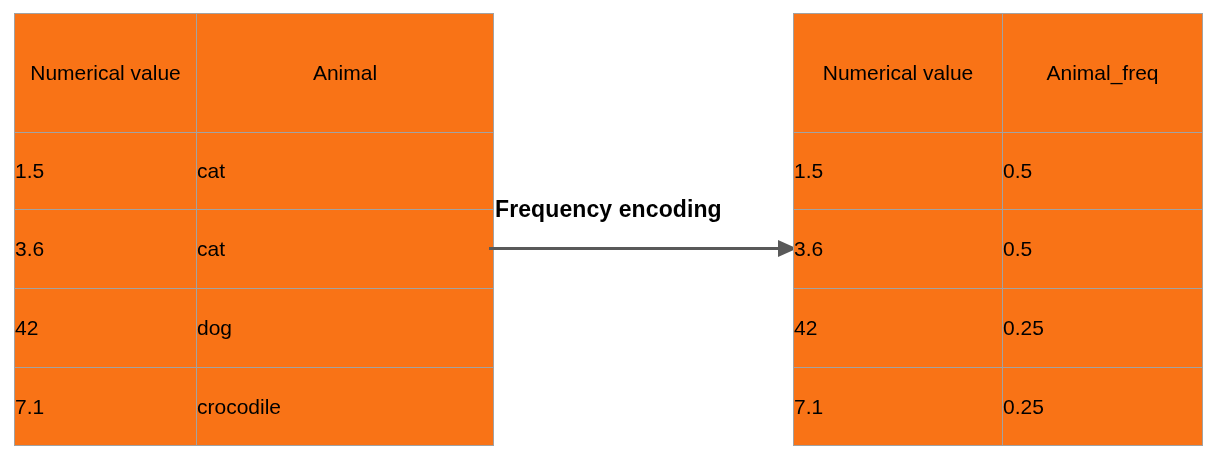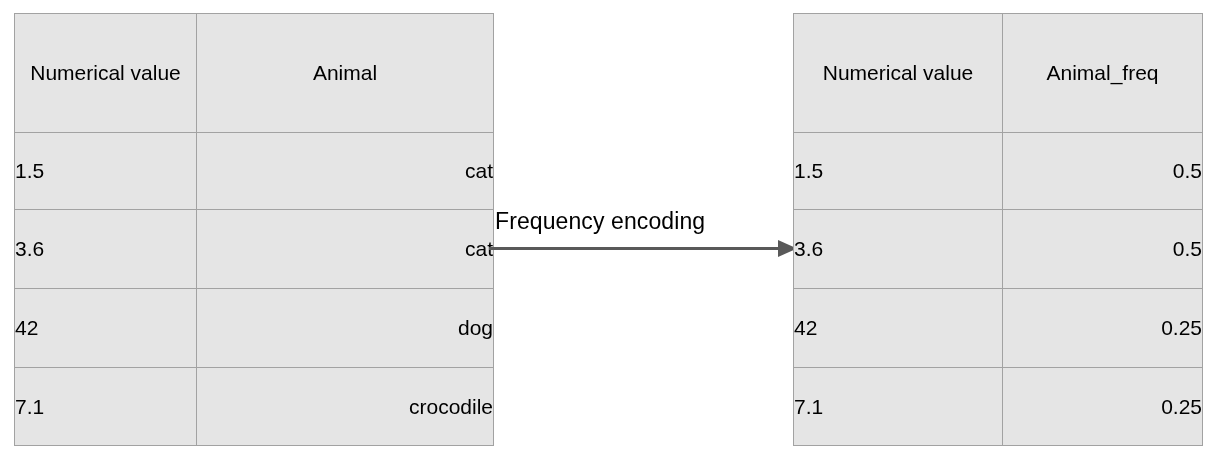--- a/index.html
+++ b/index.html
@@ -19,21 +19,21 @@
   .diagram {
     position: absolute;
     inset: 0;
   }
 
   
   .data-table {
     position: absolute;
     border-collapse: collapse;
     table-layout: fixed;
-    background: #e5e5e5;
+    background: #f97316;
   }
   .data-table td,
   .data-table th {
     border: 1px solid #a2a2a2;
     padding: 0;
     font-weight: normal;
     font-size: 21px;
     line-height: 1.22;
     color: #000000;
     vertical-align: middle;
@@ -46,21 +46,21 @@
   }
 
   .data-table tbody td {
     height: 77px;
   }
 
   .cell-center {
     padding: 0 10px;
   }
   .cell-left {
-    text-align: right;
+    text-align: left;
     padding: 0 18px;
   }
 
   
   #table-source {
     left: 14px;
     top: 13px;
     width: 479px;
   }
   #table-source .col-num  { width: 182px; }
@@ -84,25 +84,24 @@
   #table-result tbody tr:nth-child(4) td { height: 77px; }
 
   
   #transform-label {
     position: absolute;
     left: 495px;
     top: 196px;
     width: 300px;
     text-align: left;
     font-size: 23px;
-    font-weight: normal;
+    font-weight: bold;
     letter-spacing: 0.1px;
     color: #000000;
     white-space: nowrap;
-    margin-top: 12px;
   }
 
   #transform-arrow {
     position: absolute;
     left: 486px;
     top: 234px;
     width: 312px;
     height: 30px;
   }
 </style>

